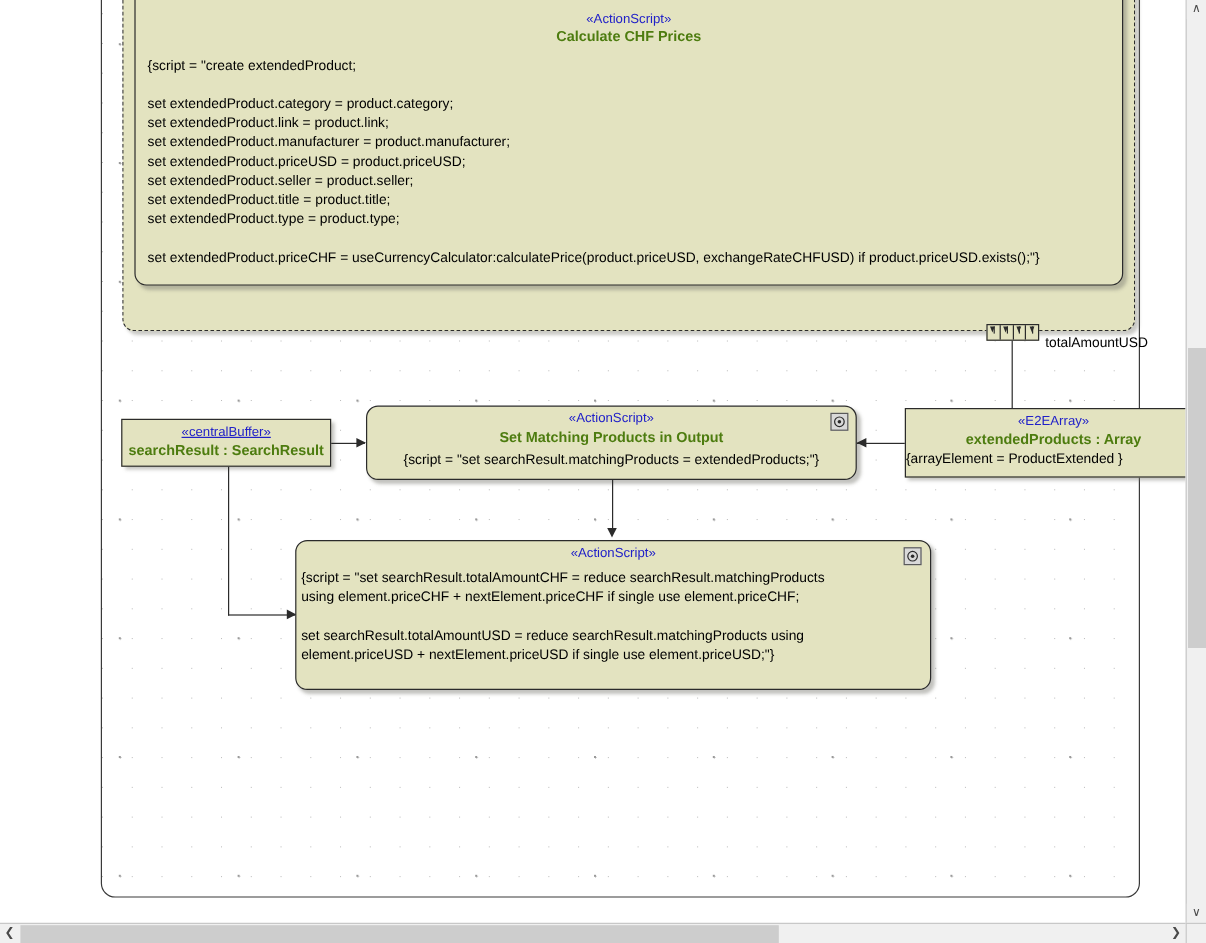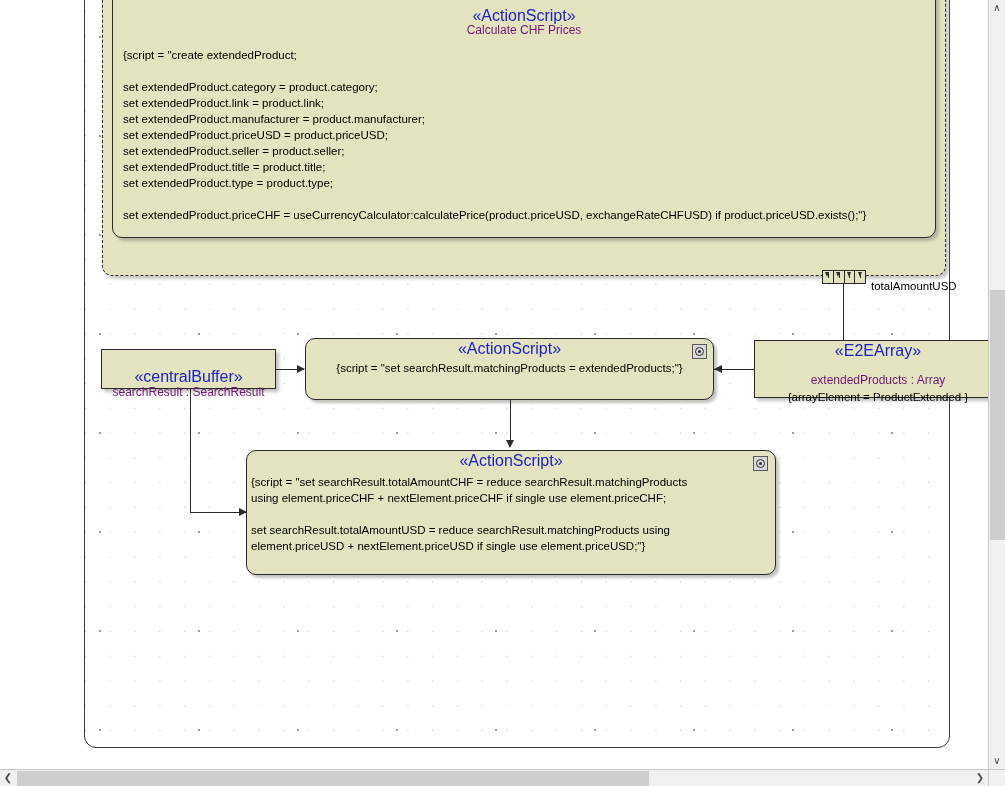--- a/index.html
+++ b/index.html
@@ -69,27 +69,27 @@
   .olive {
     background: #e3e3c0;
     border: 1px solid #2b2b2b;
     box-sizing: border-box;
     box-shadow: 3px 3px 3px rgba(120,120,110,0.45);
   }
   .rounded { border-radius: 10px; }
 
   .stereotype {
     color: #2121c8;
-    font-size: 16px;
+    font-size: 11px;
     text-align: center;
     line-height: 14px;
   }
   .nodename {
-    color: #701a75;
-    font-weight: normal;
+    color: #4d7c0f;
+    font-weight: bold;
     font-size: 12px;
     text-align: center;
     line-height: 15px;
   }
   .bodytext {
     color: #000;
     font-size: 11.5px;
     line-height: 16px;
     white-space: pre;
   }
@@ -190,21 +190,21 @@
   }
 
   
   #node-central-buffer {
     position: absolute;
     left: 101px;
     top: 349px;
     width: 175px;
     height: 40px;
   }
-  #node-central-buffer .stereotype { margin-top: 20px; }
+  #node-central-buffer .stereotype { margin-top: 3px; text-decoration: underline; }
   #node-central-buffer .nodename { margin-top: 1px; text-align: center; }
 
   
   #node-set-matching {
     position: absolute;
     left: 305px;
     top: 338px;
     width: 409px;
     height: 62px;
   }
@@ -215,22 +215,22 @@
 
   
   #node-e2e-array {
     position: absolute;
     left: 754px;
     top: 340px;
     width: 248px;
     height: 58px;
   }
   #node-e2e-array .stereotype { margin-top: 3px; }
-  #node-e2e-array .nodename { margin-top: 15px; }
-  #node-e2e-array .body { margin-top: 1px; text-align: center; }
+  #node-e2e-array .nodename { margin-top: 1px; }
+  #node-e2e-array .body { margin-top: 1px; }
 
   
   #node-calc-sums {
     position: absolute;
     left: 246px;
     top: 450px;
     width: 530px;
     height: 125px;
   }
   #node-calc-sums .stereotype { margin-top: 3px; }
@@ -369,20 +369,21 @@
 
     <div class="edge h" style="left:276px; top:369px; width:28px;"></div>
     <div class="arrowhead right" style="left:297px; top:365px;"></div>
 
     <div class="edge v" style="left:190px; top:389px; height:124px;"></div>
     <div class="edge h" style="left:190px; top:512px; width:56px;"></div>
     <div class="arrowhead right" style="left:239px; top:508px;"></div>
 
     <div id="node-set-matching" class="olive rounded">
       <div class="stereotype">«ActionScript»</div>
+      <div class="nodename">Set Matching Products in Output</div>
       <div class="bodytext body center">{script = "set searchResult.matchingProducts = extendedProducts;"}</div>
       <div class="action-icon">
         <span class="ring"></span>
         <span class="dot"></span>
       </div>
     </div>
 
     <div id="node-e2e-array" class="olive">
       <div class="stereotype">«E2EArray»</div>
       <div class="nodename">extendedProducts : Array</div>

